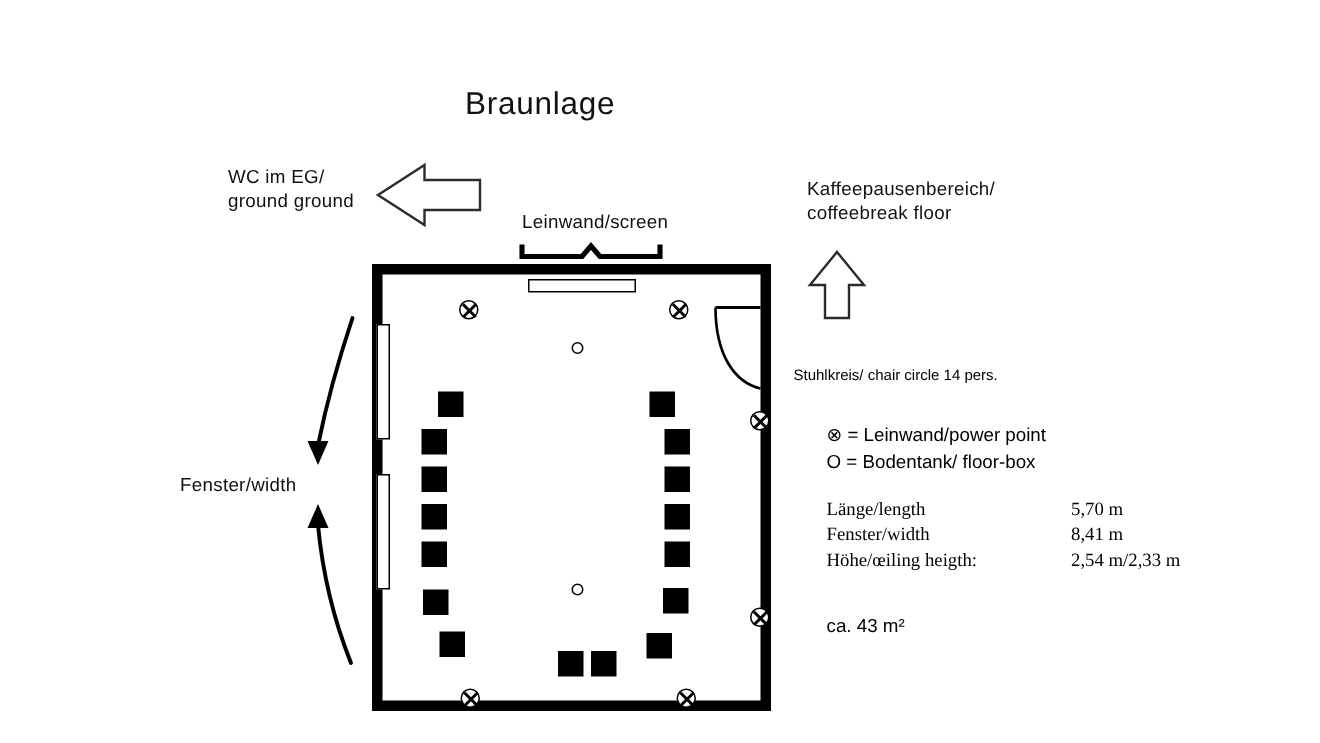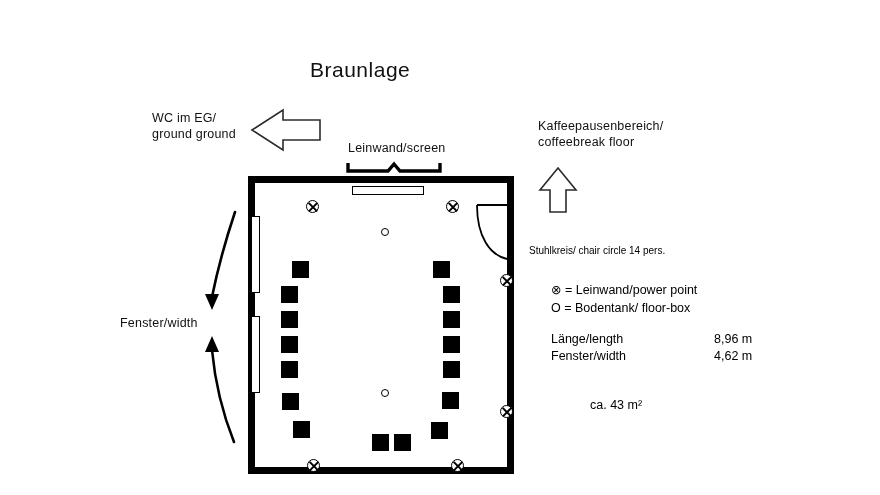--- a/index.html
+++ b/index.html
@@ -58,25 +58,25 @@
   }
   .legend-row { display: block; white-space: nowrap; }
 
   
   #dims {
     left: 551px; top: 331px;
     font-size: 12.5px;
     line-height: 17px;
   }
   #dims table { border-collapse: collapse; }
-  #dims td { padding: 0; font-size: 12.5px; white-space: nowrap; }
+  #dims td { padding: 0; font-size: 12.5px; white-space: nowrap; font-family: Liberation Serif, serif; }
   #dims td.k { width: 163px; }
   #area {
-    left: 551px; top: 398px;
-    font-size: 12.5px; white-space: nowrap; margin-left: 39px;
+    left: 551px; top: 410px;
+    font-size: 12.5px; white-space: nowrap;
   }
 
   
   #room {
     left: 248px;
     top: 176px;
     width: 266px;
     height: 298px;
     border: 7px solid #000;
     box-sizing: border-box;
@@ -202,25 +202,29 @@
   <div class="abs" id="legend-symbols">
     <span class="legend-row">⊗ = Leinwand/power point</span>
     <span class="legend-row">O = Bodentank/ floor-box</span>
   </div>
 
   <div class="abs" id="dims">
     <table>
       <tbody>
         <tr>
           <td class="k">Länge/length</td>
-          <td class="v">8,96 m</td>
+          <td class="v">5,70 m</td>
         </tr>
         <tr>
           <td class="k">Fenster/width</td>
-          <td class="v">4,62 m</td>
+          <td class="v">8,41 m</td>
+        </tr>
+        <tr>
+          <td class="k">Höhe/œiling heigth:</td>
+          <td class="v">2,54 m/2,33 m</td>
         </tr>
       </tbody>
     </table>
   </div>
 
   <div class="abs" id="area">ca. 43 m²</div>
 
   <div class="abs" id="room">
     <div id="room-inner">
 

